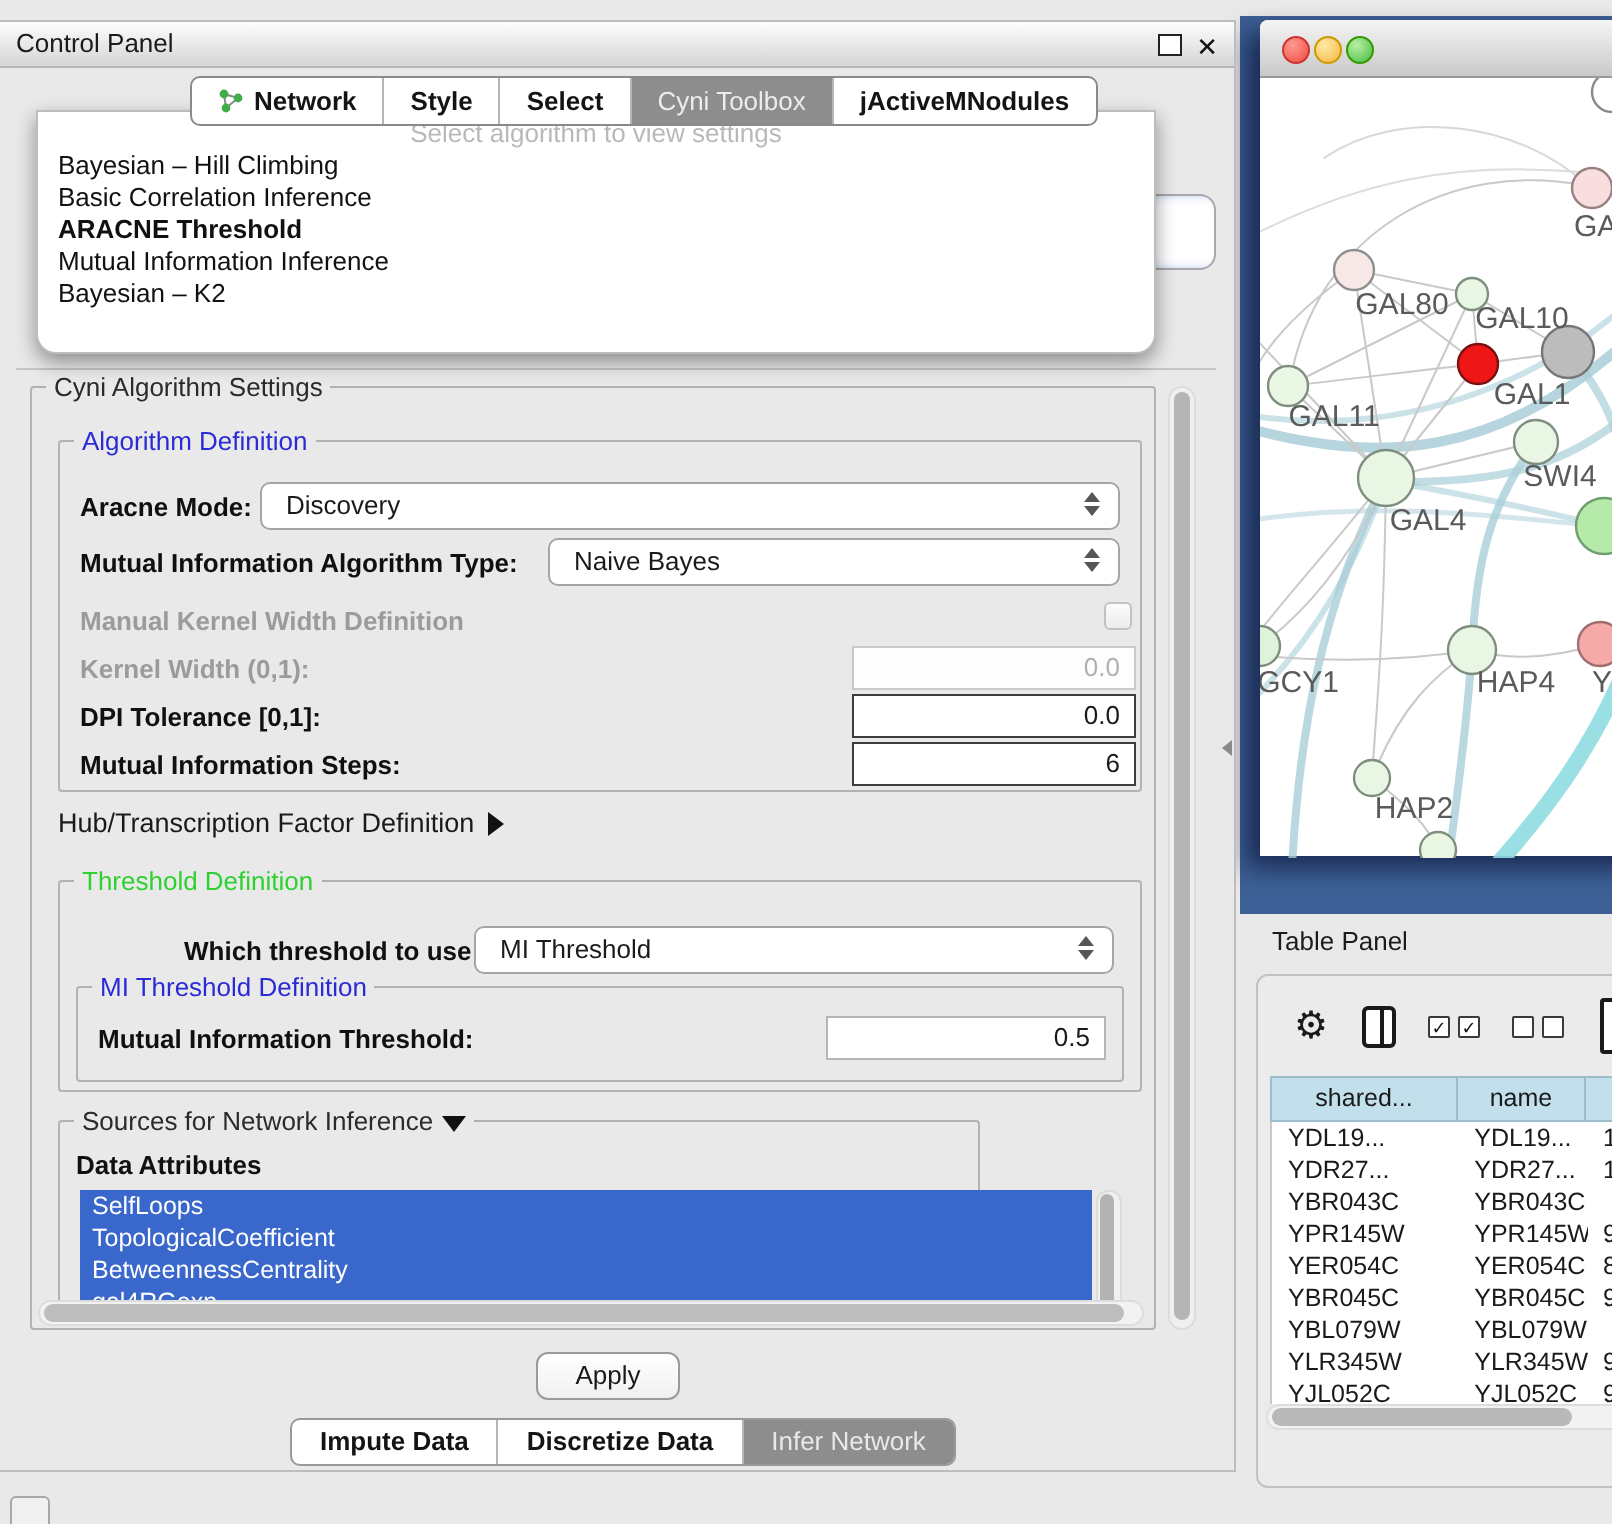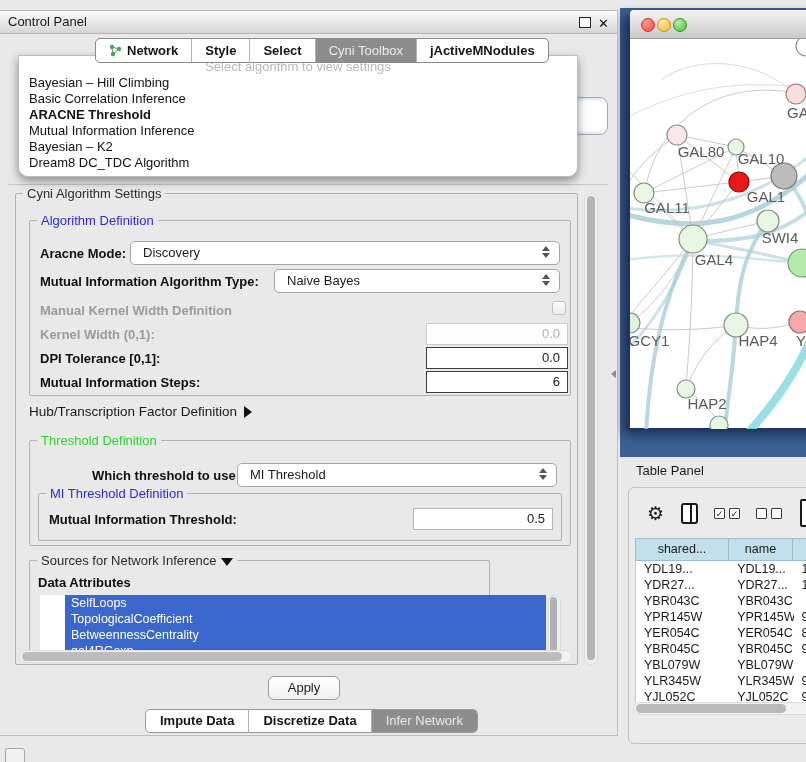--- a/index.html
+++ b/index.html
@@ -60,21 +60,21 @@
          font-size:13px;line-height:20px;text-align:right;padding-right:7px;}
   .field.dark{border:1.5px solid #3c3c3c;}
   .field.dis{border:1px solid #c9c9c9;color:#b0b0b0;background:#fdfdfd;}
   .checkbox{position:absolute;width:14px;height:14px;border:1px solid #c2c2c2;border-radius:3px;
             background:linear-gradient(#fcfcfc,#ececec);box-sizing:border-box;}
   .hub-row{position:absolute;left:13px;top:210px;font-size:13.5px;color:#1a1a1a;display:flex;align-items:center;gap:7px;}
   .tri-right{width:0;height:0;border-top:6px solid transparent;border-bottom:6px solid transparent;border-left:8px solid #111;}
   .tri-dn{width:0;height:0;border-left:6px solid transparent;border-right:6px solid transparent;border-top:8px solid #111;display:inline-block;margin-left:4px;vertical-align:middle;}
   .attr-list{position:absolute;left:10px;top:34px;width:506px;height:64px;background:#fff;overflow:hidden;}
   .attr-item{font-size:12.5px;height:16px;line-height:16px;padding-left:6px;}
-  .attr-item.selected{background:#3a67cc;color:#fff;margin-left:25px;}
+  .attr-item.selected{background:#3a67cc;color:#fff;}
   .list-vscroll{position:absolute;left:518px;top:34px;width:11px;height:64px;background:#f0f0f0;border:1px solid #dcdcdc;border-radius:6px;}
   .list-vscroll .thumb{position:absolute;left:1px;top:1px;width:7px;height:60px;background:#b3b3b3;border-radius:5px;}
   .hscroll{position:absolute;left:3px;top:456px;width:553px;height:13px;background:#f2f2f2;border:1px solid #ddd;border-radius:7px;box-sizing:border-box;}
   .hscroll .thumb{position:absolute;left:2px;top:1px;height:9px;width:540px;background:#bdbdbd;border-radius:5px;}
   .vscroll-main{position:absolute;left:584px;top:182px;width:14px;height:472px;background:#efefef;border:1px solid #dcdcdc;border-radius:7px;box-sizing:border-box;}
   .vscroll-main .thumb{position:absolute;left:2px;top:2px;width:8px;height:464px;background:#b5b5b5;border-radius:5px;}
   
   .apply-btn{position:absolute;left:268px;top:665px;width:70px;height:22px;background:linear-gradient(#fff,#f0f0f0);
              border:1px solid #9a9a9a;border-radius:6px;font-size:13px;text-align:center;line-height:21px;}
   .btabbar{position:absolute;left:145px;top:698px;height:22px;display:flex;background:#fff;
@@ -300,21 +300,20 @@
     <div class="hline"></div>
 
     <div class="dropdown">
       <div class="dd-hint">Select algorithm to view settings</div>
       <div>
           <div class="dd-item">Bayesian – Hill Climbing</div>
           <div class="dd-item">Basic Correlation Inference</div>
           <div class="dd-item bold">ARACNE Threshold</div>
           <div class="dd-item">Mutual Information Inference</div>
           <div class="dd-item">Bayesian – K2</div>
-          <div class="dd-item">Dream8 DC_TDC Algorithm</div>
         </div>
     </div>
 
     <div class="settings">
       <span class="group-label">Cyni Algorithm Settings</span>
 
       <div class="grp" style="left:13px;top:26px;width:542px;height:176px;">
         <span class="group-label blue">Algorithm Definition</span>
         <span class="lbl" style="left:10px;top:25px;">Aracne Mode:</span>
         <div class="combo" style="left:100px;top:20px;width:430px;">

